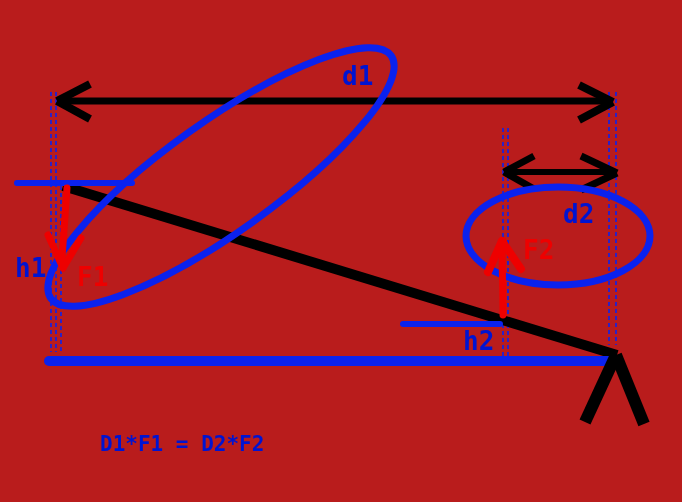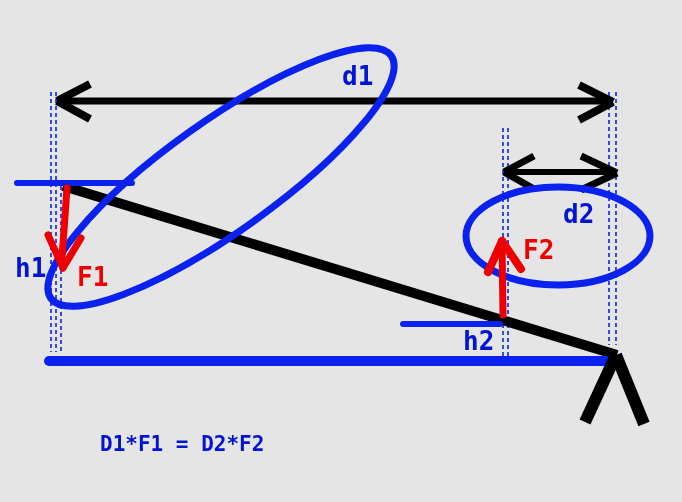--- a/index.html
+++ b/index.html
@@ -8,21 +8,21 @@
     width: 682px;
     height: 502px;
     background: #ffffff;
     overflow: hidden;
     font-family: "DejaVu Sans Mono", monospace;
   }
   .canvas {
     position: relative;
     width: 682px;
     height: 502px;
-    background: #e5e5e5;
+    background: #b91c1c;
   }
   svg { display: block; }
   .label {
     font-family: "DejaVu Sans Mono", monospace;
     font-weight: bold;
     font-size: 26px;
   }
   .formula {
     font-family: "DejaVu Sans Mono", monospace;
     font-weight: bold;

